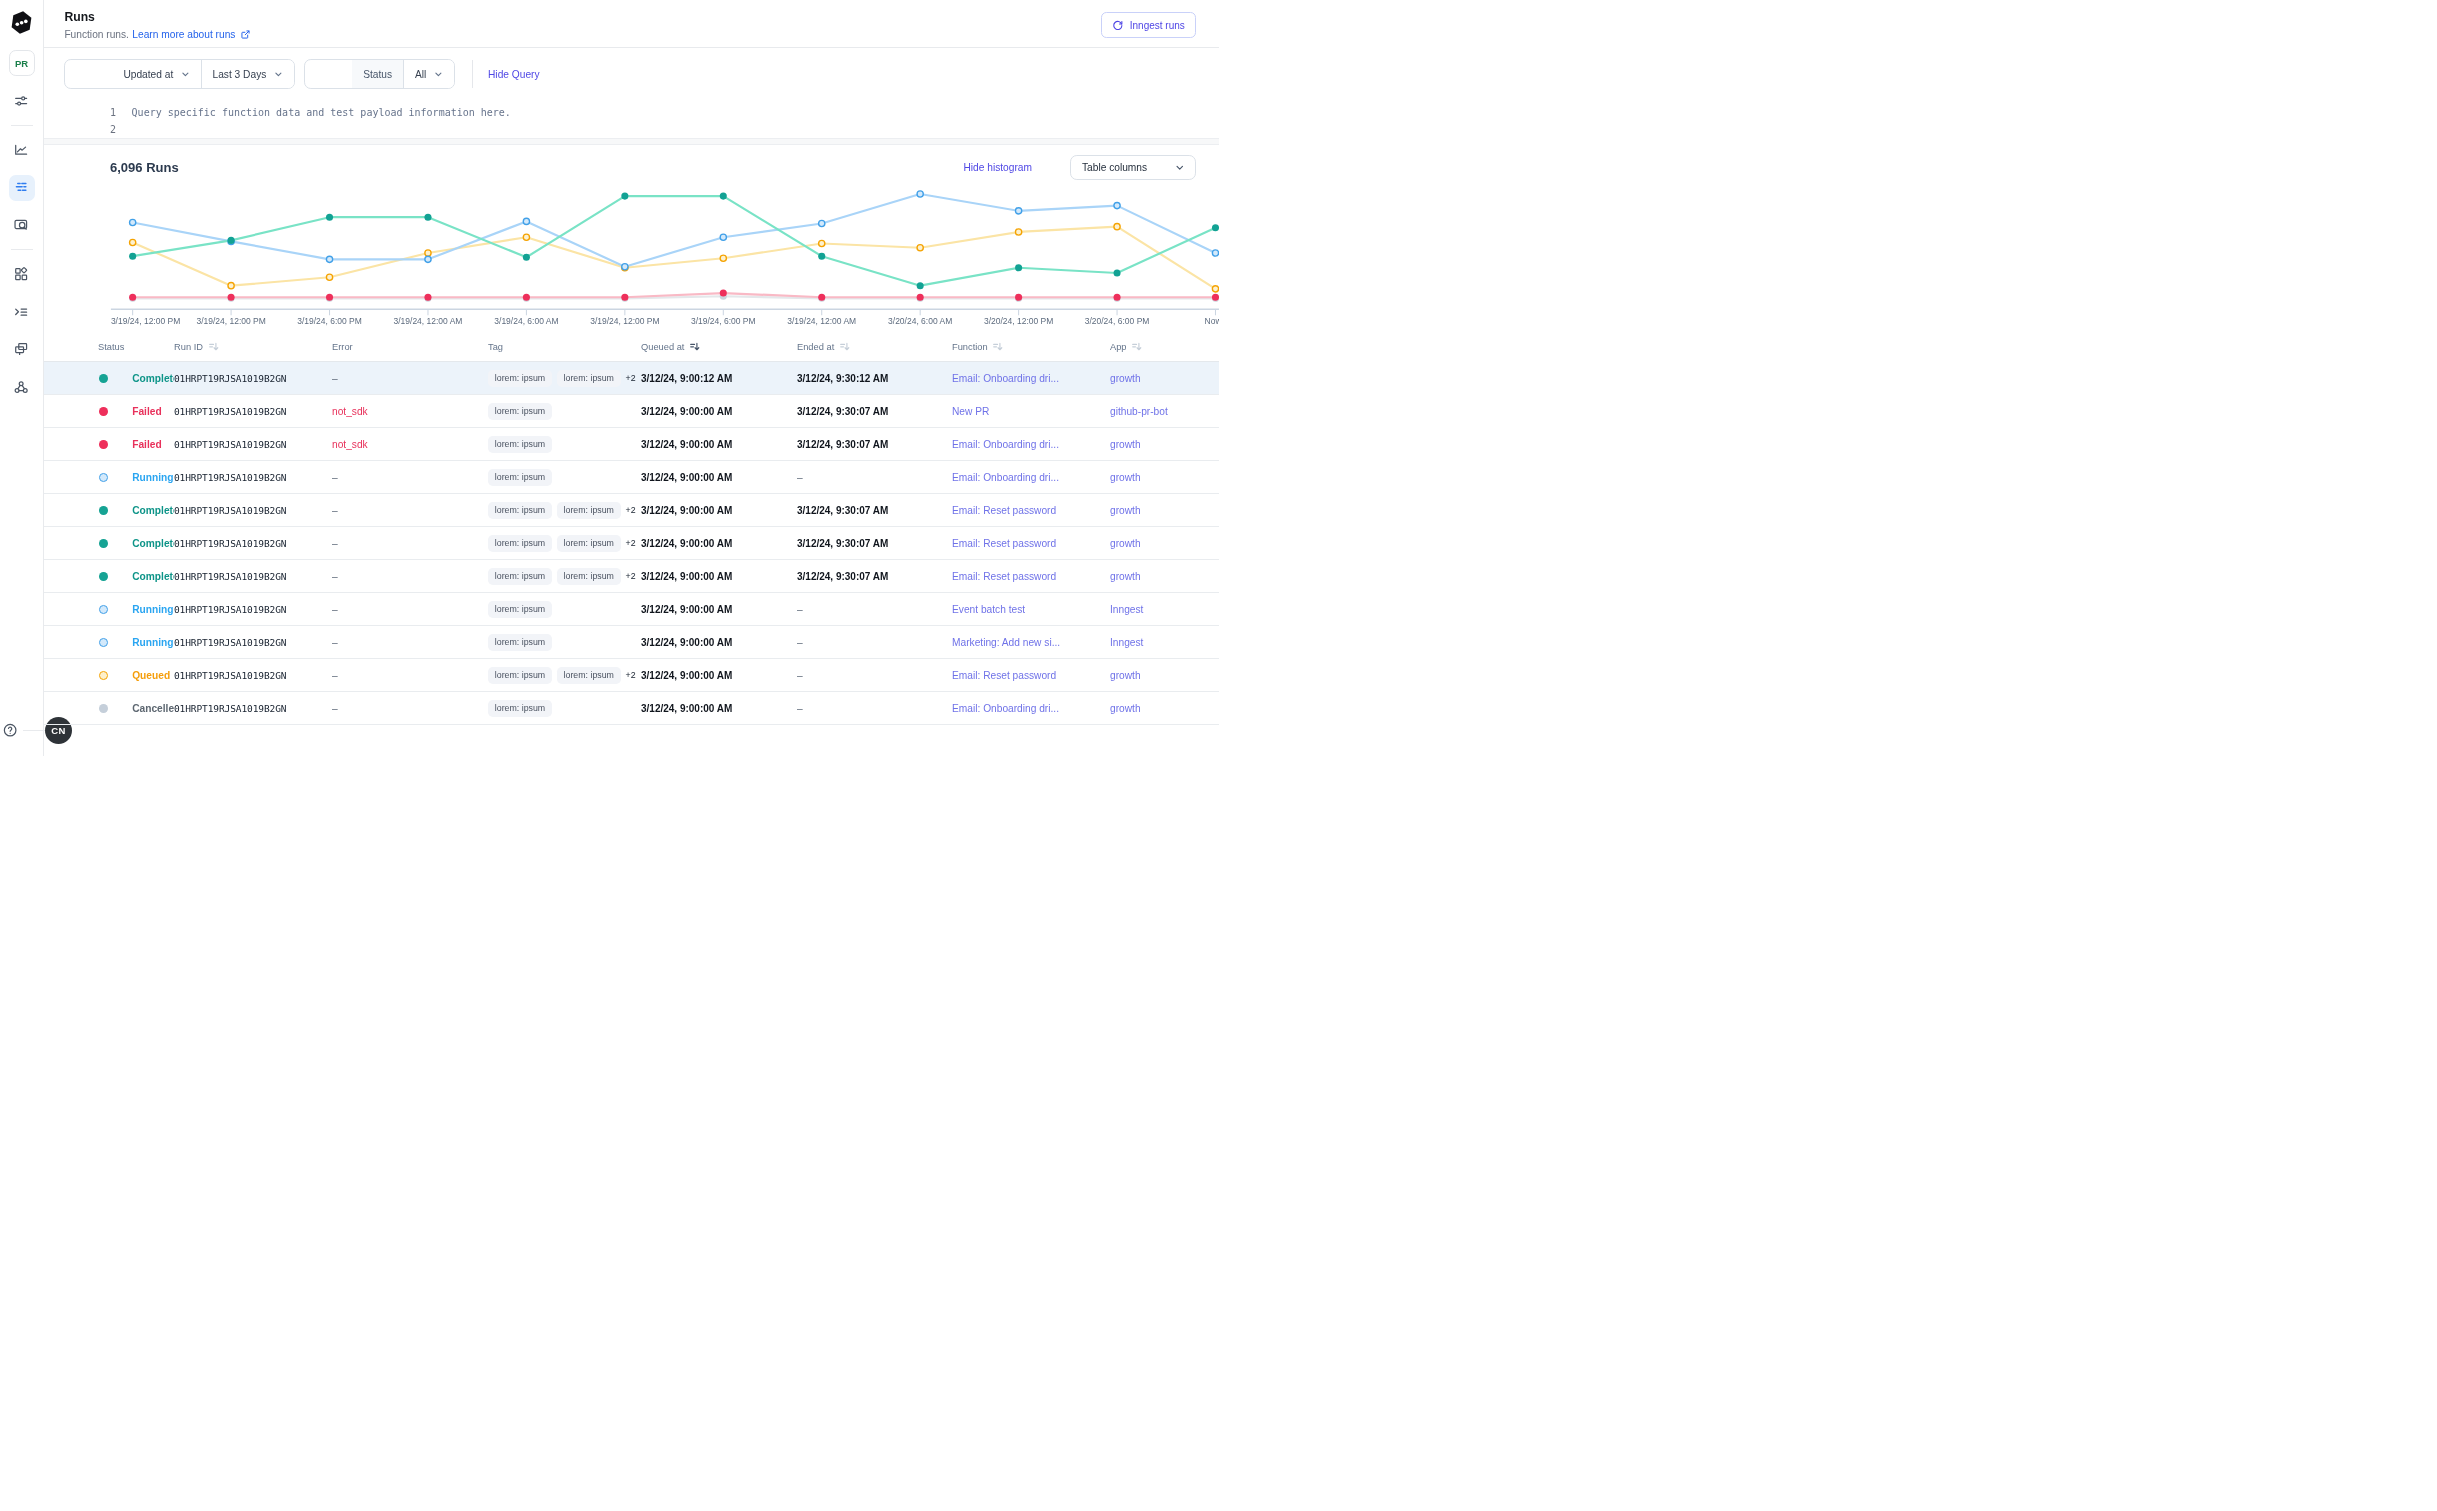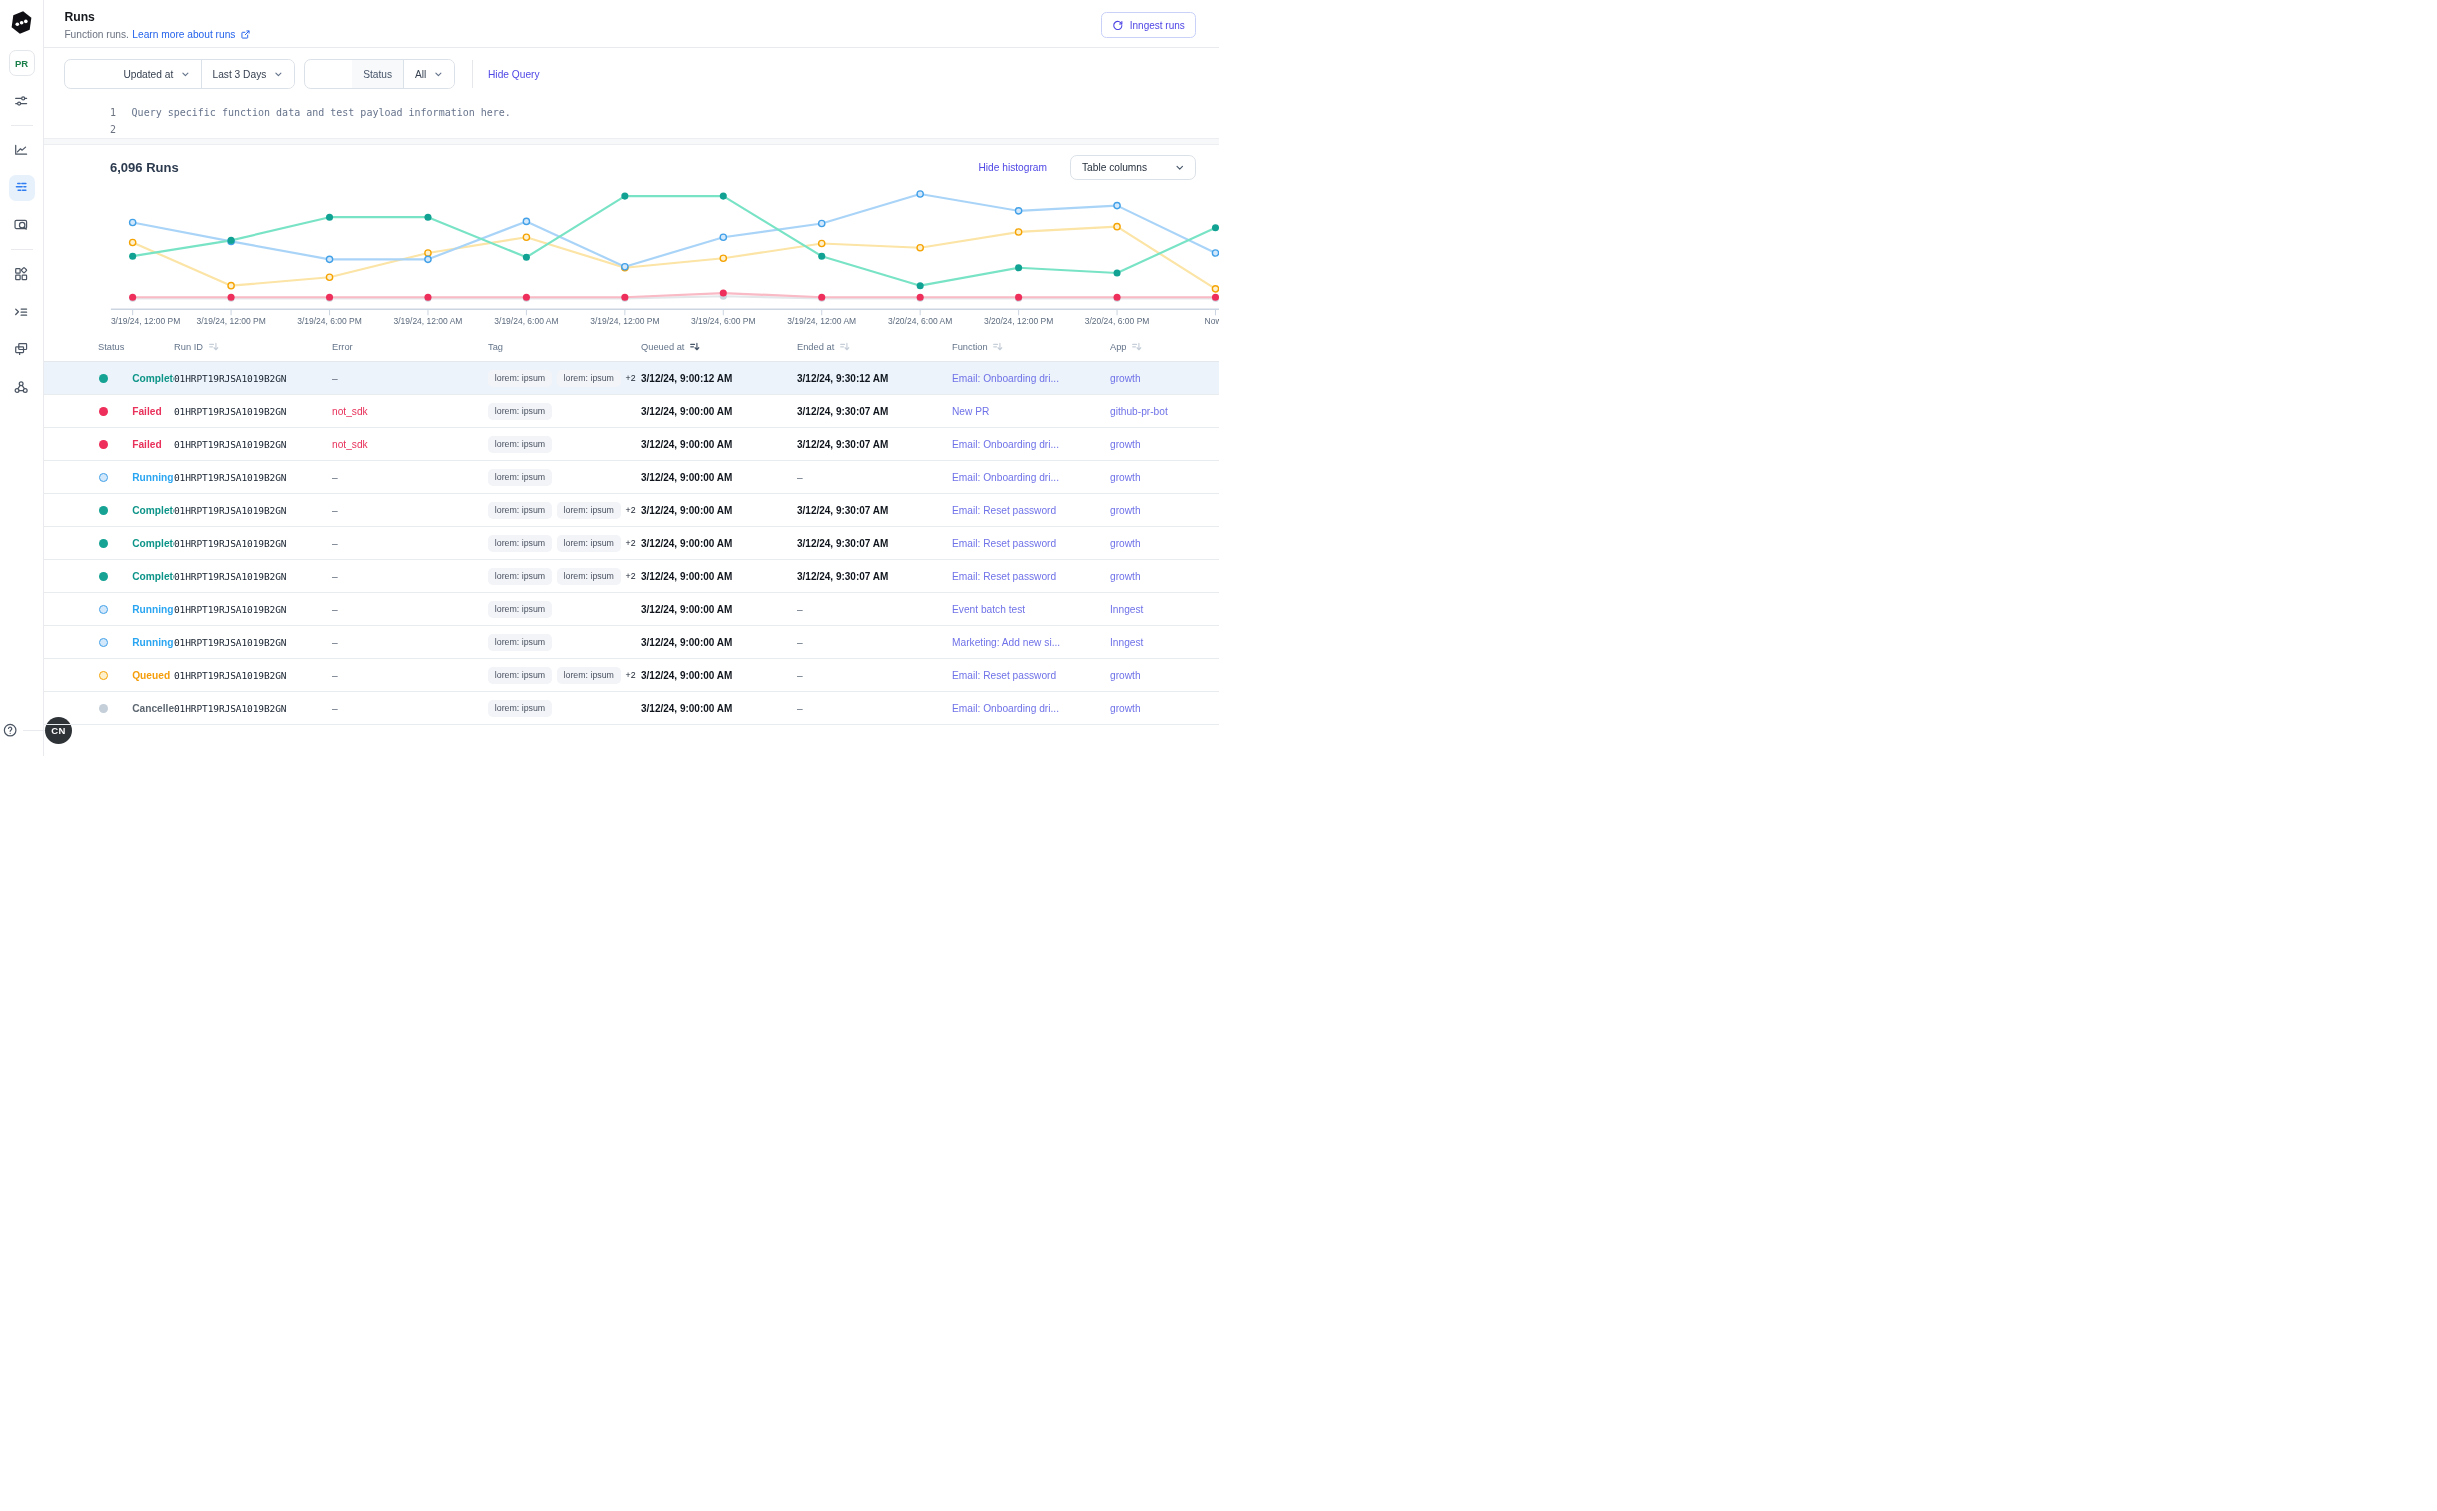--- a/index.html
+++ b/index.html
@@ -57,21 +57,21 @@
   .run-btn { background:#4f46e5; color:#fff; border:none; border-radius:4.8px;
     font-size:10px; padding:5.4px 9.5px; font-family:inherit; cursor:pointer; }
   .clear-btn { color:#8a8ff0; font-size:10px; background:none; border:none;
     font-family:inherit; cursor:pointer; }
   .section-strip { height:7.5px; background:#f7f8f9; border-top:0.7px solid #eceef1;
     border-bottom:0.7px solid #eceef1; }
 
   .results-head { display:flex; justify-content:space-between; align-items:center;
     padding:9.5px 23px 4.1px 66px; }
   .runs-count { font-size:13px; font-weight:700; color:#2c3a4e; }
-  .rh-right { display:flex; align-items:center; gap:23px; }
+  .rh-right { display:flex; align-items:center; gap:38px; }
   .hide-hist { color:#5048e5; font-size:10.2px; text-decoration:none; }
   .tcols-btn { display:flex; align-items:center; justify-content:space-between;
     width:126px; height:25px; border:0.7px solid #dbe1e8; border-radius:6.8px;
     padding:0 11px; font-size:10.2px; color:#1f2937; background:#fff; font-family:inherit; cursor:pointer; }
 
   .chart-wrap { padding:0 20.4px; margin-bottom:5.4px; }
   .chart-wrap svg { display:block; }
 
   
   .tgrid { display:grid; grid-template-columns:76px 158px 156px 153px 156px 155px 158px 1fr;

